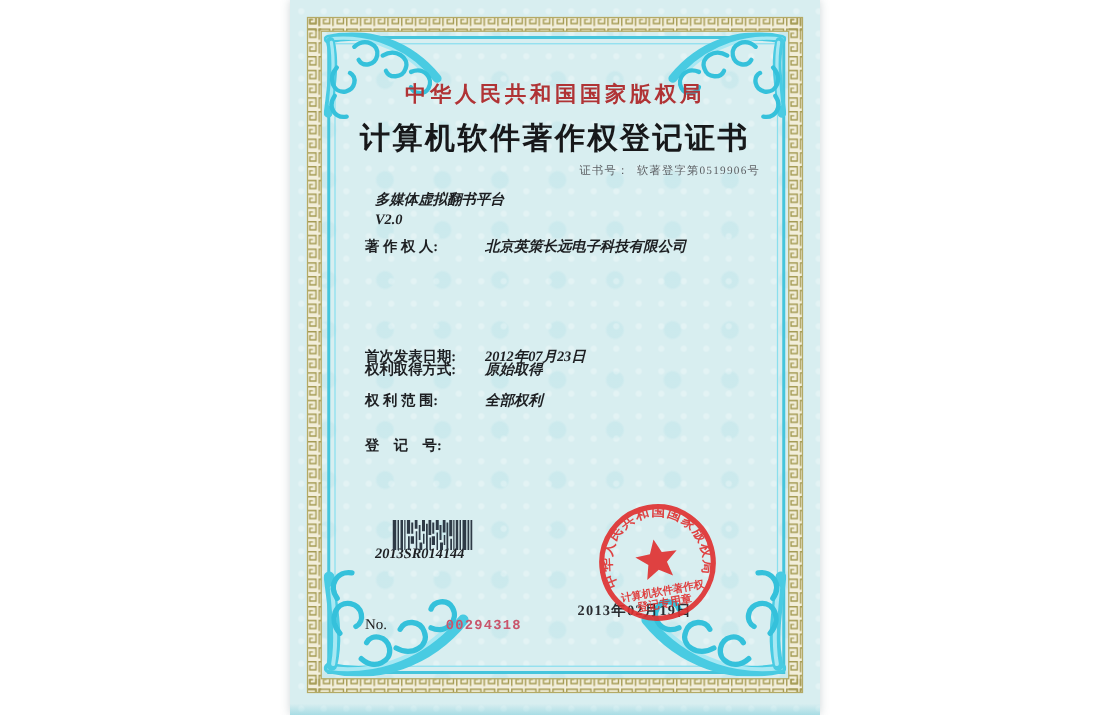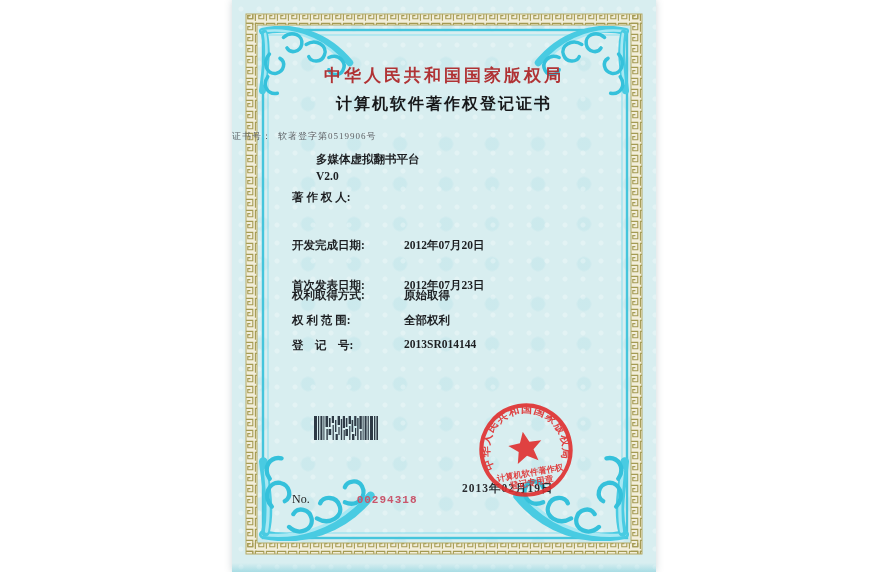--- a/index.html
+++ b/index.html
@@ -24,34 +24,34 @@
   }
   .border-svg{position:absolute;left:0;top:0;z-index:1;}
   .content{position:absolute;left:0;top:0;width:424px;height:436px;z-index:3;}
 
   .issuer{
     position:absolute;top:64px;left:0;width:424px;text-align:center;
     font-size:17px;font-weight:700;letter-spacing:3px;color:#b03335;
   }
   .cert-title{
     position:absolute;top:94px;left:0;width:424px;text-align:center;
-    font-size:16px;font-weight:700;letter-spacing:2px;color:#17181a;
+    font-size:24px;font-weight:700;letter-spacing:2px;color:#17181a;
   }
   .certno{
-    position:absolute;top:130px;left:0;width:376px;
+    position:absolute;top:130px;left:0;width:376px;text-align:right;
     font-size:9px;color:#5c5f63;letter-spacing:1px;
   }
   .certno .lbl{margin-right:6px;}
 
   .field{position:absolute;left:60px;display:flex;font-size:11.5px;color:#1d1f22;font-weight:600;}
   .field .f-label{width:88px;flex:0 0 88px;}
-  .field .f-value{margin-left:24px;}
+  .field .f-value{margin-left:8px;font-style:italic;}
   .field .f-value .v2{display:block;margin-top:3px;}
   .f-r0{top:152px;} .f-r1{top:190px;} .f-r2{top:238px;} .f-r3{top:278px;}
-  .f-r4{top:288px;} .f-r5{top:313px;} .f-r6{top:338px;}
+  .f-r4{top:288px;} .f-r5{top:313px;} .f-r6{top:349px;flex-direction:column;}
 
   .statement{
     position:absolute;top:357px;left:44px;width:356px;
     font-size:11.5px;line-height:24px;color:#212326;font-weight:600;
     text-indent:2em;text-align:justify;
   }
 
   .barcode{position:absolute;top:416px;left:82px;width:64px;height:24px;}
 
   .seal{position:absolute;top:401px;left:245px;width:98px;height:98px;z-index:6;opacity:.9;}
@@ -132,26 +132,23 @@
     <div class="certno">
       <span class="lbl">证书号：</span><span>软著登字第0519906号</span>
     </div>
 
     <div class="field f-r0">
       <span class="f-value"><span>多媒体虚拟翻书平台</span><span class="v2">V2.0</span></span>
     </div>
 
     <div class="field f-r1">
       <span class="f-label">著 作 权 人:</span>
-    </div>
-
-    <div class="field f-r2">
-      <span class="f-label">开发完成日期:</span>
-      <span class="f-value">2012年07月20日</span>
-    </div>
+      <span class="f-value">北京英策长远电子科技有限公司</span>
+    </div>
+
 
     <div class="field f-r3">
       <span class="f-label">首次发表日期:</span>
       <span class="f-value">2012年07月23日</span>
     </div>
 
     <div class="field f-r5">
       <span class="f-label">权 利 范 围:</span>
       <span class="f-value">全部权利</span>
     </div>

